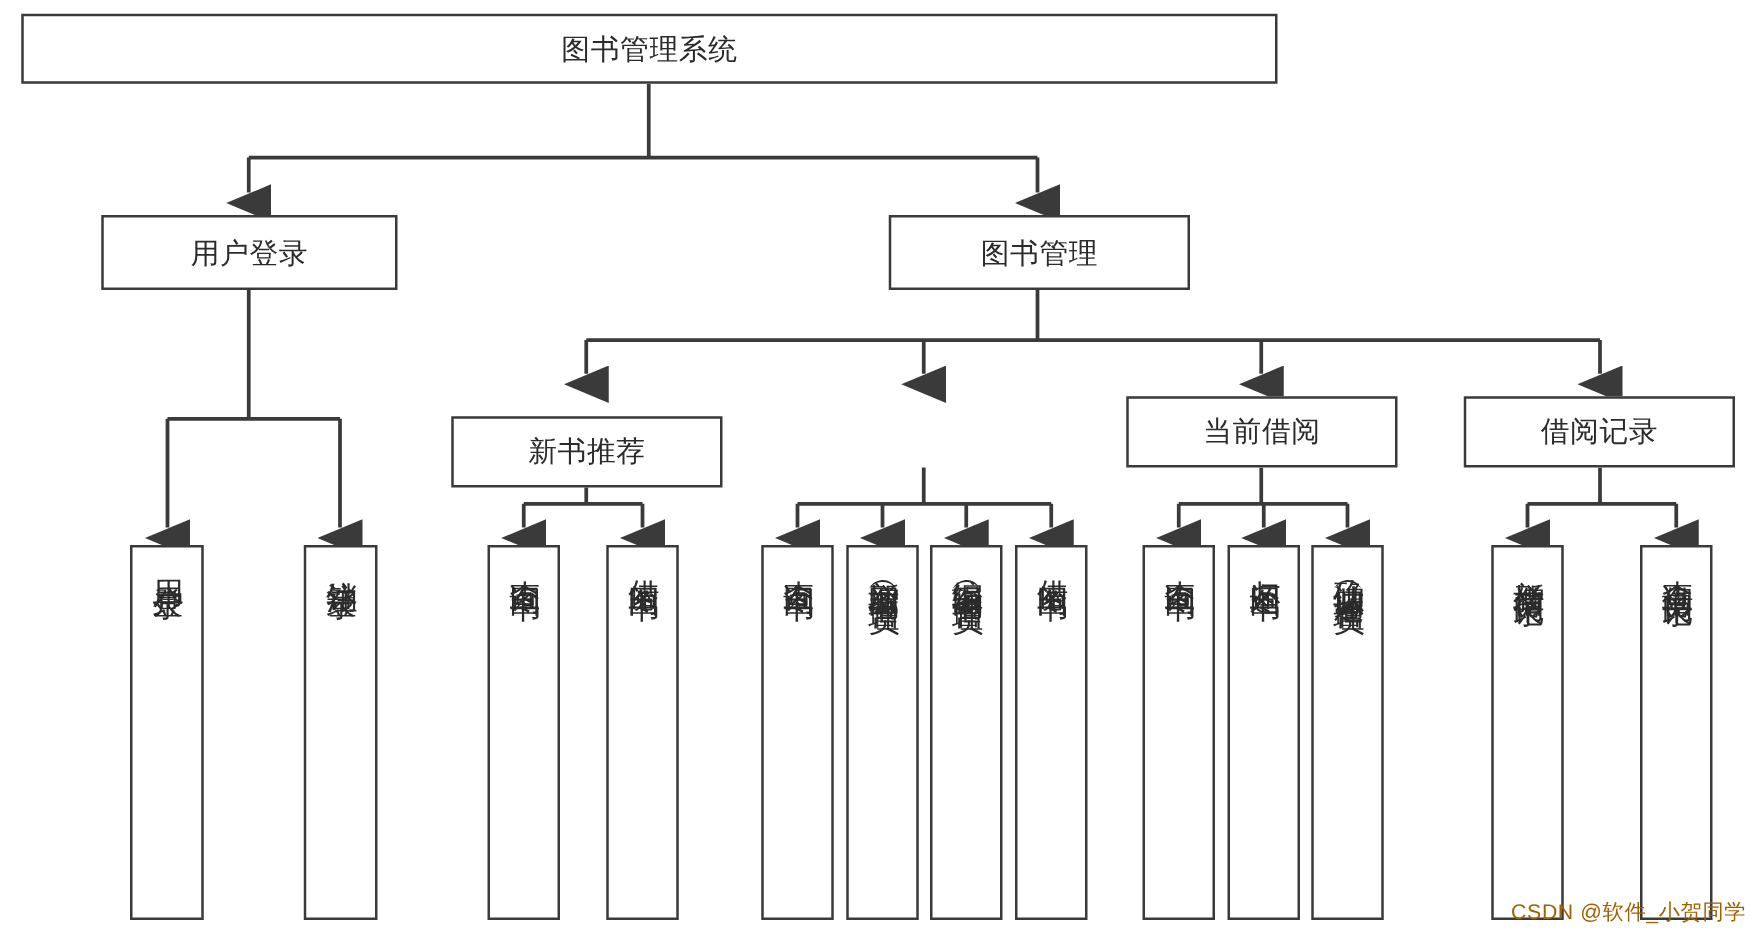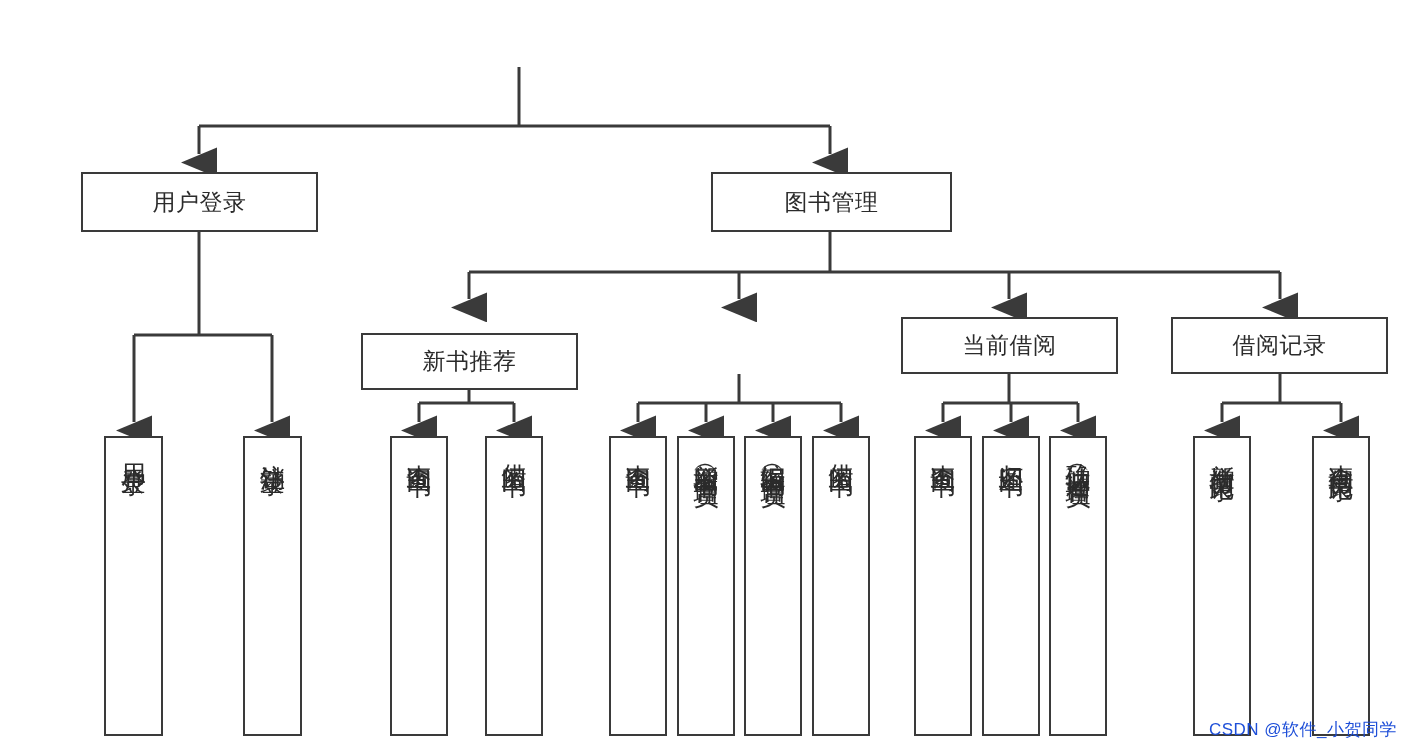--- a/index.html
+++ b/index.html
@@ -53,21 +53,21 @@
     font-size: 25px;
     letter-spacing: 3px;
     line-height: 1;
     height: auto;
   }
   #watermark {
     position: absolute;
     right: 8px;
     bottom: 6px;
     font-size: 17px;
-    color: #1d4ed8;
+    color: #a16207;
     letter-spacing: 0.5px;
     white-space: nowrap;
     pointer-events: none;
   }
 </style>
 </head>
 <body>
 
 <div id="diagram-root">
 
@@ -114,20 +114,23 @@
       <path d="M1011,403 L1011,422" marker-end="url(#arrowhead)"></path>
       <path d="M1078,403 L1078,422" marker-end="url(#arrowhead)"></path>
 
       <path d="M1280,374 L1280,403"></path>
       <path d="M1222,403 L1341,403"></path>
       <path d="M1222,403 L1222,422" marker-end="url(#arrowhead)"></path>
       <path d="M1341,403 L1341,422" marker-end="url(#arrowhead)"></path>
     </g>
   </svg>
 
+  <div class="node-box horiz" style="left:17px; top:11px; width:1005px; height:56px;">
+    <span class="node-label">图书管理系统</span>
+  </div>
 
   <div class="node-box horiz" style="left:81px; top:172px; width:237px; height:60px;">
     <span class="node-label">用户登录</span>
   </div>
   <div class="node-box horiz" style="left:711px; top:172px; width:241px; height:60px;">
     <span class="node-label">图书管理</span>
   </div>
 
   <div class="node-box horiz" style="left:361px; top:317px; width:217px; height:57px;margin-top:16px;">
     <span class="node-label">新书推荐</span>

